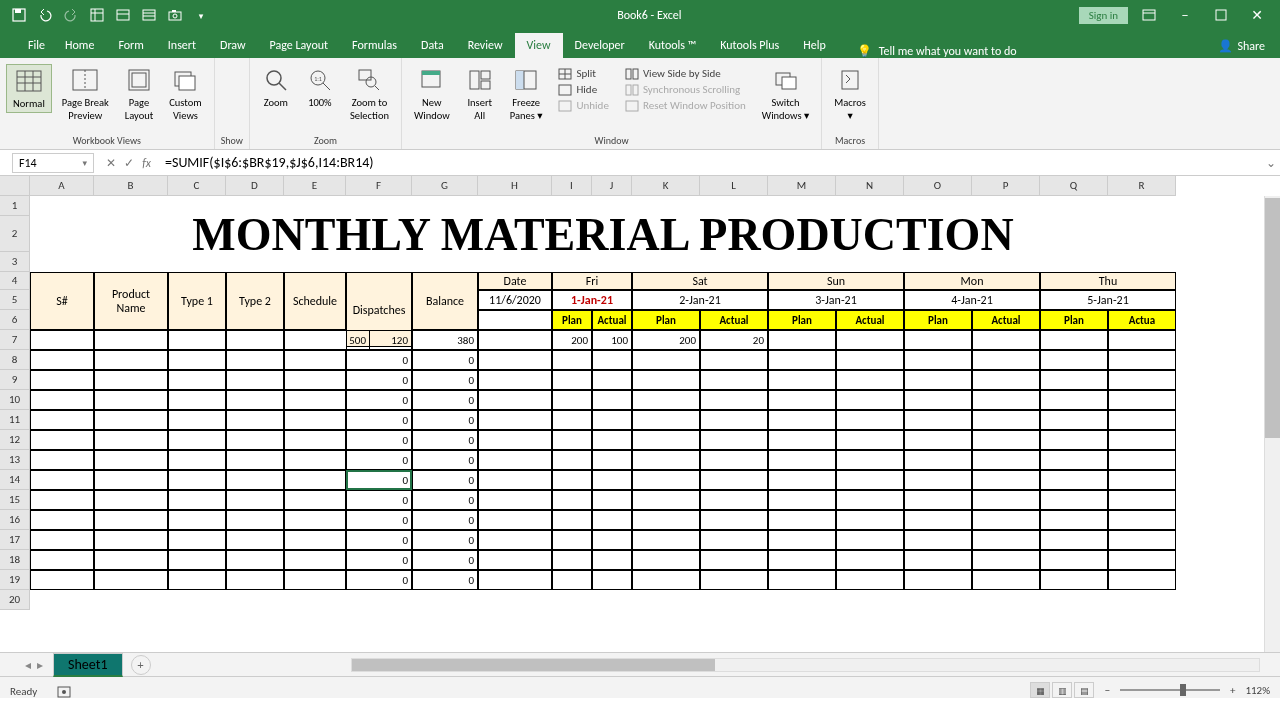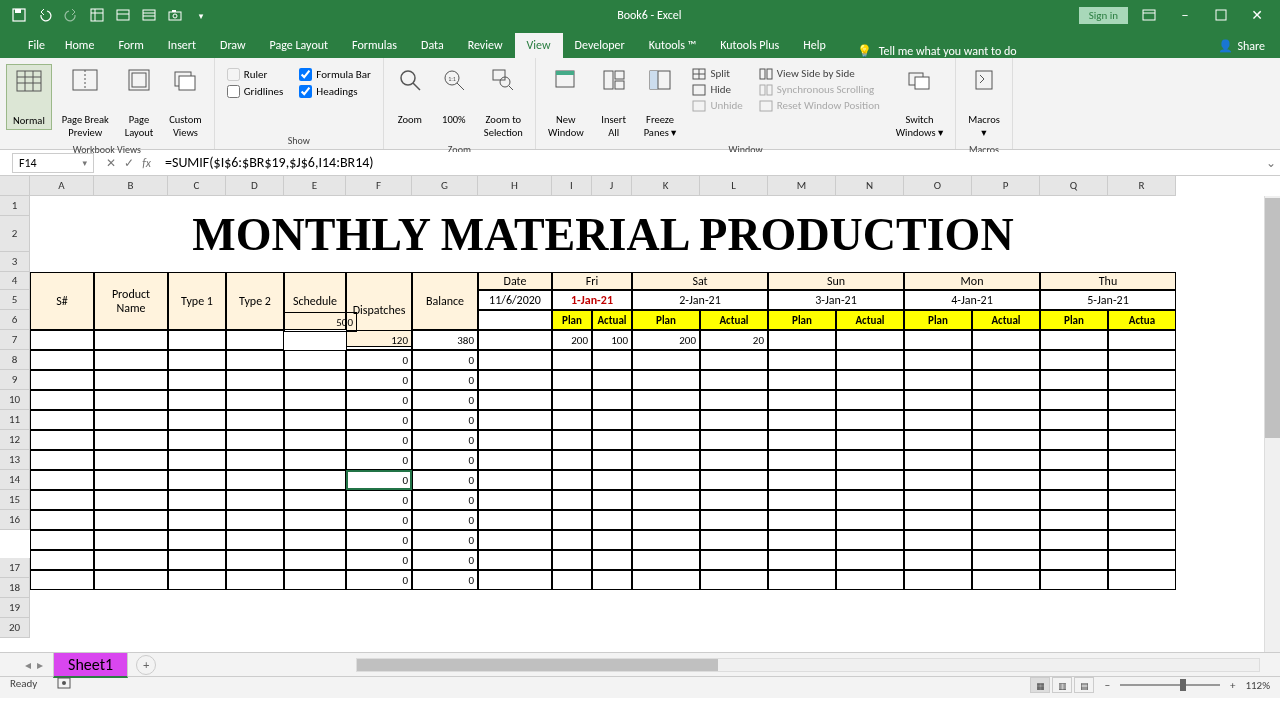--- a/index.html
+++ b/index.html
@@ -20,21 +20,21 @@
 .tab.active { background: #f3f3f3; color: #2b7e41; }
 .tab.file { padding-left: 8px; padding-right: 8px; }
 .tell-me { flex: 1; display: flex; align-items: center; color: #fff; gap: 6px; padding-left: 20px; font-size: 12px; }
 .share { color: #fff; padding: 5px 15px; display: flex; align-items: center; gap: 4px; }
 
 
 .ribbon { background: #f3f3f3; border-bottom: 1px solid #ccc; height: 92px; display: flex; }
 .group { border-right: 1px solid #ddd; padding: 2px 6px 0; display: flex; flex-direction: column; }
 .group-label { text-align: center; font-size: 10px; color: #444; padding: 2px 0; margin-top: auto; }
 .group-content { display: flex; gap: 4px; flex: 1; align-items: flex-start; padding-top: 4px; }
-.big-btn { display: flex; flex-direction: column; align-items: center; padding: 2px 6px; cursor: pointer; font-size: 10.5px; text-align: center; gap: 19px; }
+.big-btn { display: flex; flex-direction: column; align-items: center; padding: 2px 6px; cursor: pointer; font-size: 10.5px; text-align: center; gap: 2px; }
 .big-btn.active { background: #dce6d5; border: 1px solid #9bb889; }
 .big-icon { width: 28px; height: 28px; display: flex; align-items: center; justify-content: center; }
 .checks { display: flex; flex-direction: column; gap: 4px; padding: 4px 6px; font-size: 11px; }
 .check-row { display: flex; align-items: center; gap: 4px; }
 .check-row input { margin: 0; }
 .small-btn-col { display: flex; flex-direction: column; gap: 1px; padding: 2px 4px; font-size: 11px; }
 .small-btn { display: flex; align-items: center; gap: 4px; cursor: pointer; padding: 1px 2px; color: #444; }
 .small-btn.disabled { color: #aaa; }
 .dialog-launcher { font-size: 9px; color: #666; align-self: flex-end; padding-right: 4px; cursor: pointer; }
 
@@ -65,28 +65,28 @@
 .hdr-cell { background: #fff3dd; border: 1px solid #000; justify-content: center; font-size: 12px; }
 .yel-cell { background: #ffff00; border: 1px solid #000; justify-content: center; font-weight: bold; font-size: 11px; }
 .data-cell { border: 1px solid #000; justify-content: flex-end; }
 .date-cell { border: 1px solid #000; justify-content: center; font-size: 12px; }
 .red-bold { color: #c00000; font-weight: bold; }
 .selected-cell { outline: 2px solid #217346; outline-offset: -2px; }
 
 
 .sheet-tabs { height: 24px; background: #f3f3f3; border-top: 1px solid #ccc; display: flex; align-items: center; padding-left: 25px; }
 .nav-arrows { display: flex; gap: 6px; padding-right: 10px; color: #888; }
-.sheet-tab { background: #d946ef; border: 1px solid #ccc; border-bottom: 2px solid #2b7e41; padding: 2px 14px; font-size: 16px; margin-right: 4px; }
+.sheet-tab { background: #0f766e; border: 1px solid #ccc; border-bottom: 2px solid #2b7e41; padding: 2px 14px; font-size: 14px; margin-right: 4px; }
 .add-sheet { width: 20px; height: 20px; border: 1px solid #ccc; border-radius: 10px; display: flex; align-items: center; justify-content: center; font-size: 12px; color: #666; margin-left: 4px; }
 .hscroll-area { flex: 1; display: flex; align-items: center; padding-left: 200px; }
 .hscroll { flex: 1; height: 14px; background: #f0f0f0; border: 1px solid #ddd; position: relative; margin-right: 20px; }
 .hthumb { position: absolute; left: 0; width: 40%; height: 100%; background: #c0c0c0; }
 
 
-.status { height: 22px; background: #f3f3f3; border-top: 1px solid #ccc; display: flex; align-items: flex-start; padding: 0 10px; font-size: 11px; color: #444; }
+.status { height: 22px; background: #f3f3f3; border-top: 1px solid #ccc; display: flex; align-items: flex-end; padding: 0 10px; font-size: 11px; color: #444; }
 .status-right { margin-left: auto; display: flex; align-items: center; gap: 10px; }
 .view-btns { display: flex; gap: 2px; }
 .vb { width: 20px; height: 16px; border: 1px solid #ccc; display: flex; align-items: center; justify-content: center; font-size: 9px; }
 .zoom-slider { width: 100px; height: 2px; background: #999; position: relative; }
 .zoom-thumb { position: absolute; width: 6px; height: 12px; background: #666; top: -5px; left: 60%; }
 
 svg { display: block; }
 </style>
 </head>
 <body>
@@ -226,42 +226,20 @@
               <rect x="7" y="7" width="16" height="14" fill="#fff" stroke="#555"></rect>
             </svg>
           </div>
           <span style="white-space:pre-line">Custom
 Views</span>
         </div>
     </div>
     <div class="group-label">Workbook Views</div>
   </div>
   <div class="group">
-    <div class="group-content">
-      <div class="checks">
-        <label class="check-row">
-            <input type="checkbox" disabled="" style="">
-            <span>Ruler</span>
-          </label>
-        <label class="check-row">
-            <input type="checkbox" style="">
-            <span>Gridlines</span>
-          </label>
-      </div>
-      <div class="checks">
-        <label class="check-row">
-            <input type="checkbox" checked="" style="">
-            <span>Formula Bar</span>
-          </label>
-        <label class="check-row">
-            <input type="checkbox" checked="" style="">
-            <span>Headings</span>
-          </label>
-      </div>
-    </div>
     <div class="group-label">Show</div>
   </div>
   <div class="group">
     <div class="group-content">
       <div class="big-btn">
           <div class="big-icon">
             <svg width="24" height="24">
               <circle cx="10" cy="10" r="7" fill="none" stroke="#555" stroke-width="1.5"></circle>
               <line x1="15" y1="15" x2="22" y2="22" stroke="#555" stroke-width="1.5"></line>
             </svg>
@@ -446,21 +424,21 @@
       <div class="row-h" style="height: 20px; line-height: 20px;">7</div>
       <div class="row-h" style="height: 20px; line-height: 20px;">8</div>
       <div class="row-h" style="height: 20px; line-height: 20px;">9</div>
       <div class="row-h" style="height: 20px; line-height: 20px;">10</div>
       <div class="row-h" style="height: 20px; line-height: 20px;">11</div>
       <div class="row-h" style="height: 20px; line-height: 20px;">12</div>
       <div class="row-h" style="height: 20px; line-height: 20px;">13</div>
       <div class="row-h" style="height: 20px; line-height: 20px;">14</div>
       <div class="row-h" style="height: 20px; line-height: 20px;">15</div>
       <div class="row-h" style="height: 20px; line-height: 20px;">16</div>
-      <div class="row-h" style="height: 20px; line-height: 20px; margin-top: 28px;">17</div>
+      <div class="row-h" style="height: 20px; line-height: 20px;">17</div>
       <div class="row-h" style="height: 20px; line-height: 20px;">18</div>
       <div class="row-h" style="height: 20px; line-height: 20px;">19</div>
       <div class="row-h" style="height: 20px; line-height: 20px;">20</div>
     </div>
   <div class="cells" id="cells">
       <div class="cell " style="left: 0px; top: 0px; width: 1146px; height: 76px; border: none; justify-content: center;">
         <div class="big-title">MONTHLY MATERIAL PRODUCTION</div>
       </div>
       <div class="cell hdr-cell" style="left: 0px; top: 76px; width: 64px; height: 58px;">S#</div>
       <div class="cell hdr-cell" style="left: 64px; top: 76px; width: 74px; height: 58px; text-align: center;">Product<br>Name</div>
@@ -489,21 +467,21 @@
       <div class="cell yel-cell" style="left: 874px; top: 114px; width: 68px; height: 20px;">Plan</div>
       <div class="cell yel-cell" style="left: 942px; top: 114px; width: 68px; height: 20px;">Actual</div>
       <div class="cell hdr-cell" style="left: 1010px; top: 76px; width: 136px; height: 18px;">Thu</div>
       <div class="cell date-cell" style="left: 1010px; top: 94px; width: 136px; height: 20px;">5-Jan-21</div>
       <div class="cell yel-cell" style="left: 1010px; top: 114px; width: 68px; height: 20px;">Plan</div>
       <div class="cell yel-cell" style="left: 1078px; top: 114px; width: 68px; height: 20px;">Actua</div>
       <div class="cell data-cell" style="left: 0px; top: 134px; width: 64px; height: 20px; justify-content: flex-start;"></div>
       <div class="cell data-cell" style="left: 64px; top: 134px; width: 74px; height: 20px; justify-content: flex-start;"></div>
       <div class="cell data-cell" style="left: 138px; top: 134px; width: 58px; height: 20px; justify-content: flex-start;"></div>
       <div class="cell data-cell" style="left: 196px; top: 134px; width: 58px; height: 20px; justify-content: flex-start;"></div>
-      <div class="cell data-cell" style="left: 254px; top: 116px; width: 73px; height: 20px;">500</div>
+      <div class="cell data-cell" style="left: 254px; top: 134px; width: 86px; height: 20px;">500</div>
       <div class="cell data-cell" style="left: 316px; top: 134px; width: 66px; height: 20px;">120</div>
       <div class="cell data-cell" style="left: 382px; top: 134px; width: 66px; height: 20px;">380</div>
       <div class="cell data-cell" style="left: 448px; top: 134px; width: 74px; height: 20px; justify-content: flex-start;"></div>
       <div class="cell data-cell" style="left: 522px; top: 134px; width: 40px; height: 20px;">200</div>
       <div class="cell data-cell" style="left: 562px; top: 134px; width: 40px; height: 20px;">100</div>
       <div class="cell data-cell" style="left: 602px; top: 134px; width: 68px; height: 20px;">200</div>
       <div class="cell data-cell" style="left: 670px; top: 134px; width: 68px; height: 20px;">20</div>
       <div class="cell data-cell" style="left: 738px; top: 134px; width: 68px; height: 20px; justify-content: flex-start;"></div>
       <div class="cell data-cell" style="left: 806px; top: 134px; width: 68px; height: 20px; justify-content: flex-start;"></div>
       <div class="cell data-cell" style="left: 874px; top: 134px; width: 68px; height: 20px; justify-content: flex-start;"></div>

